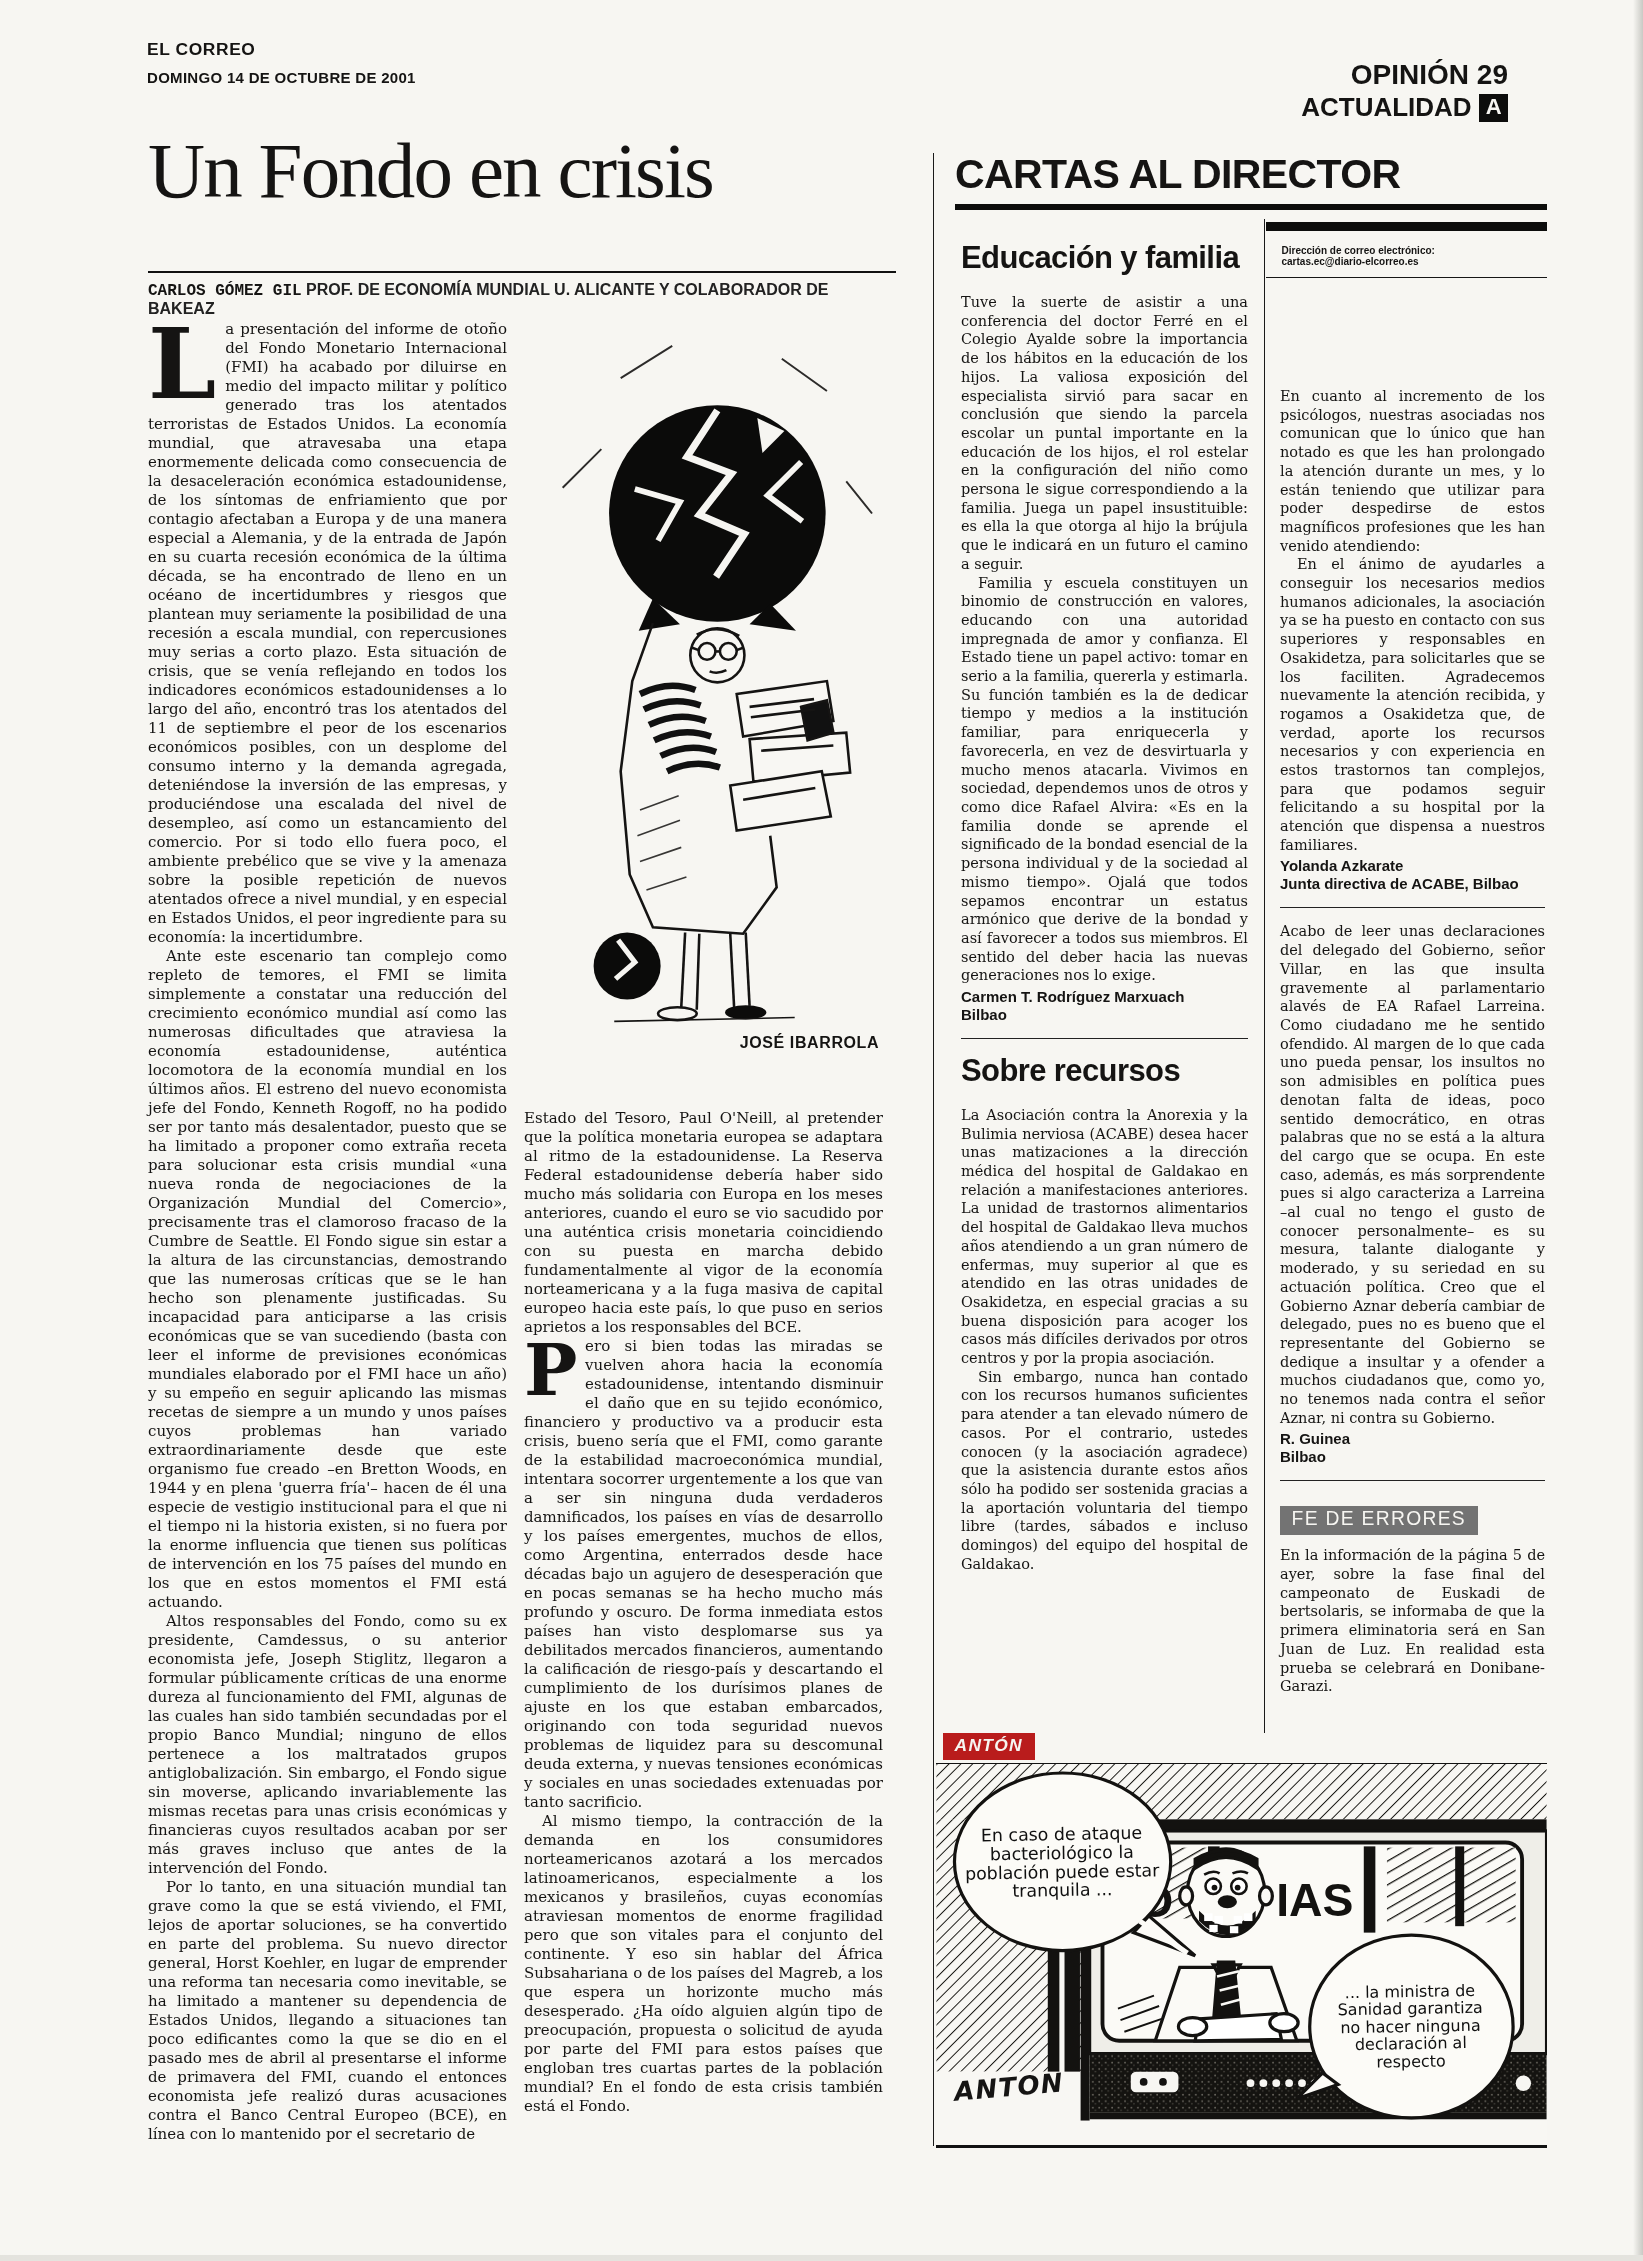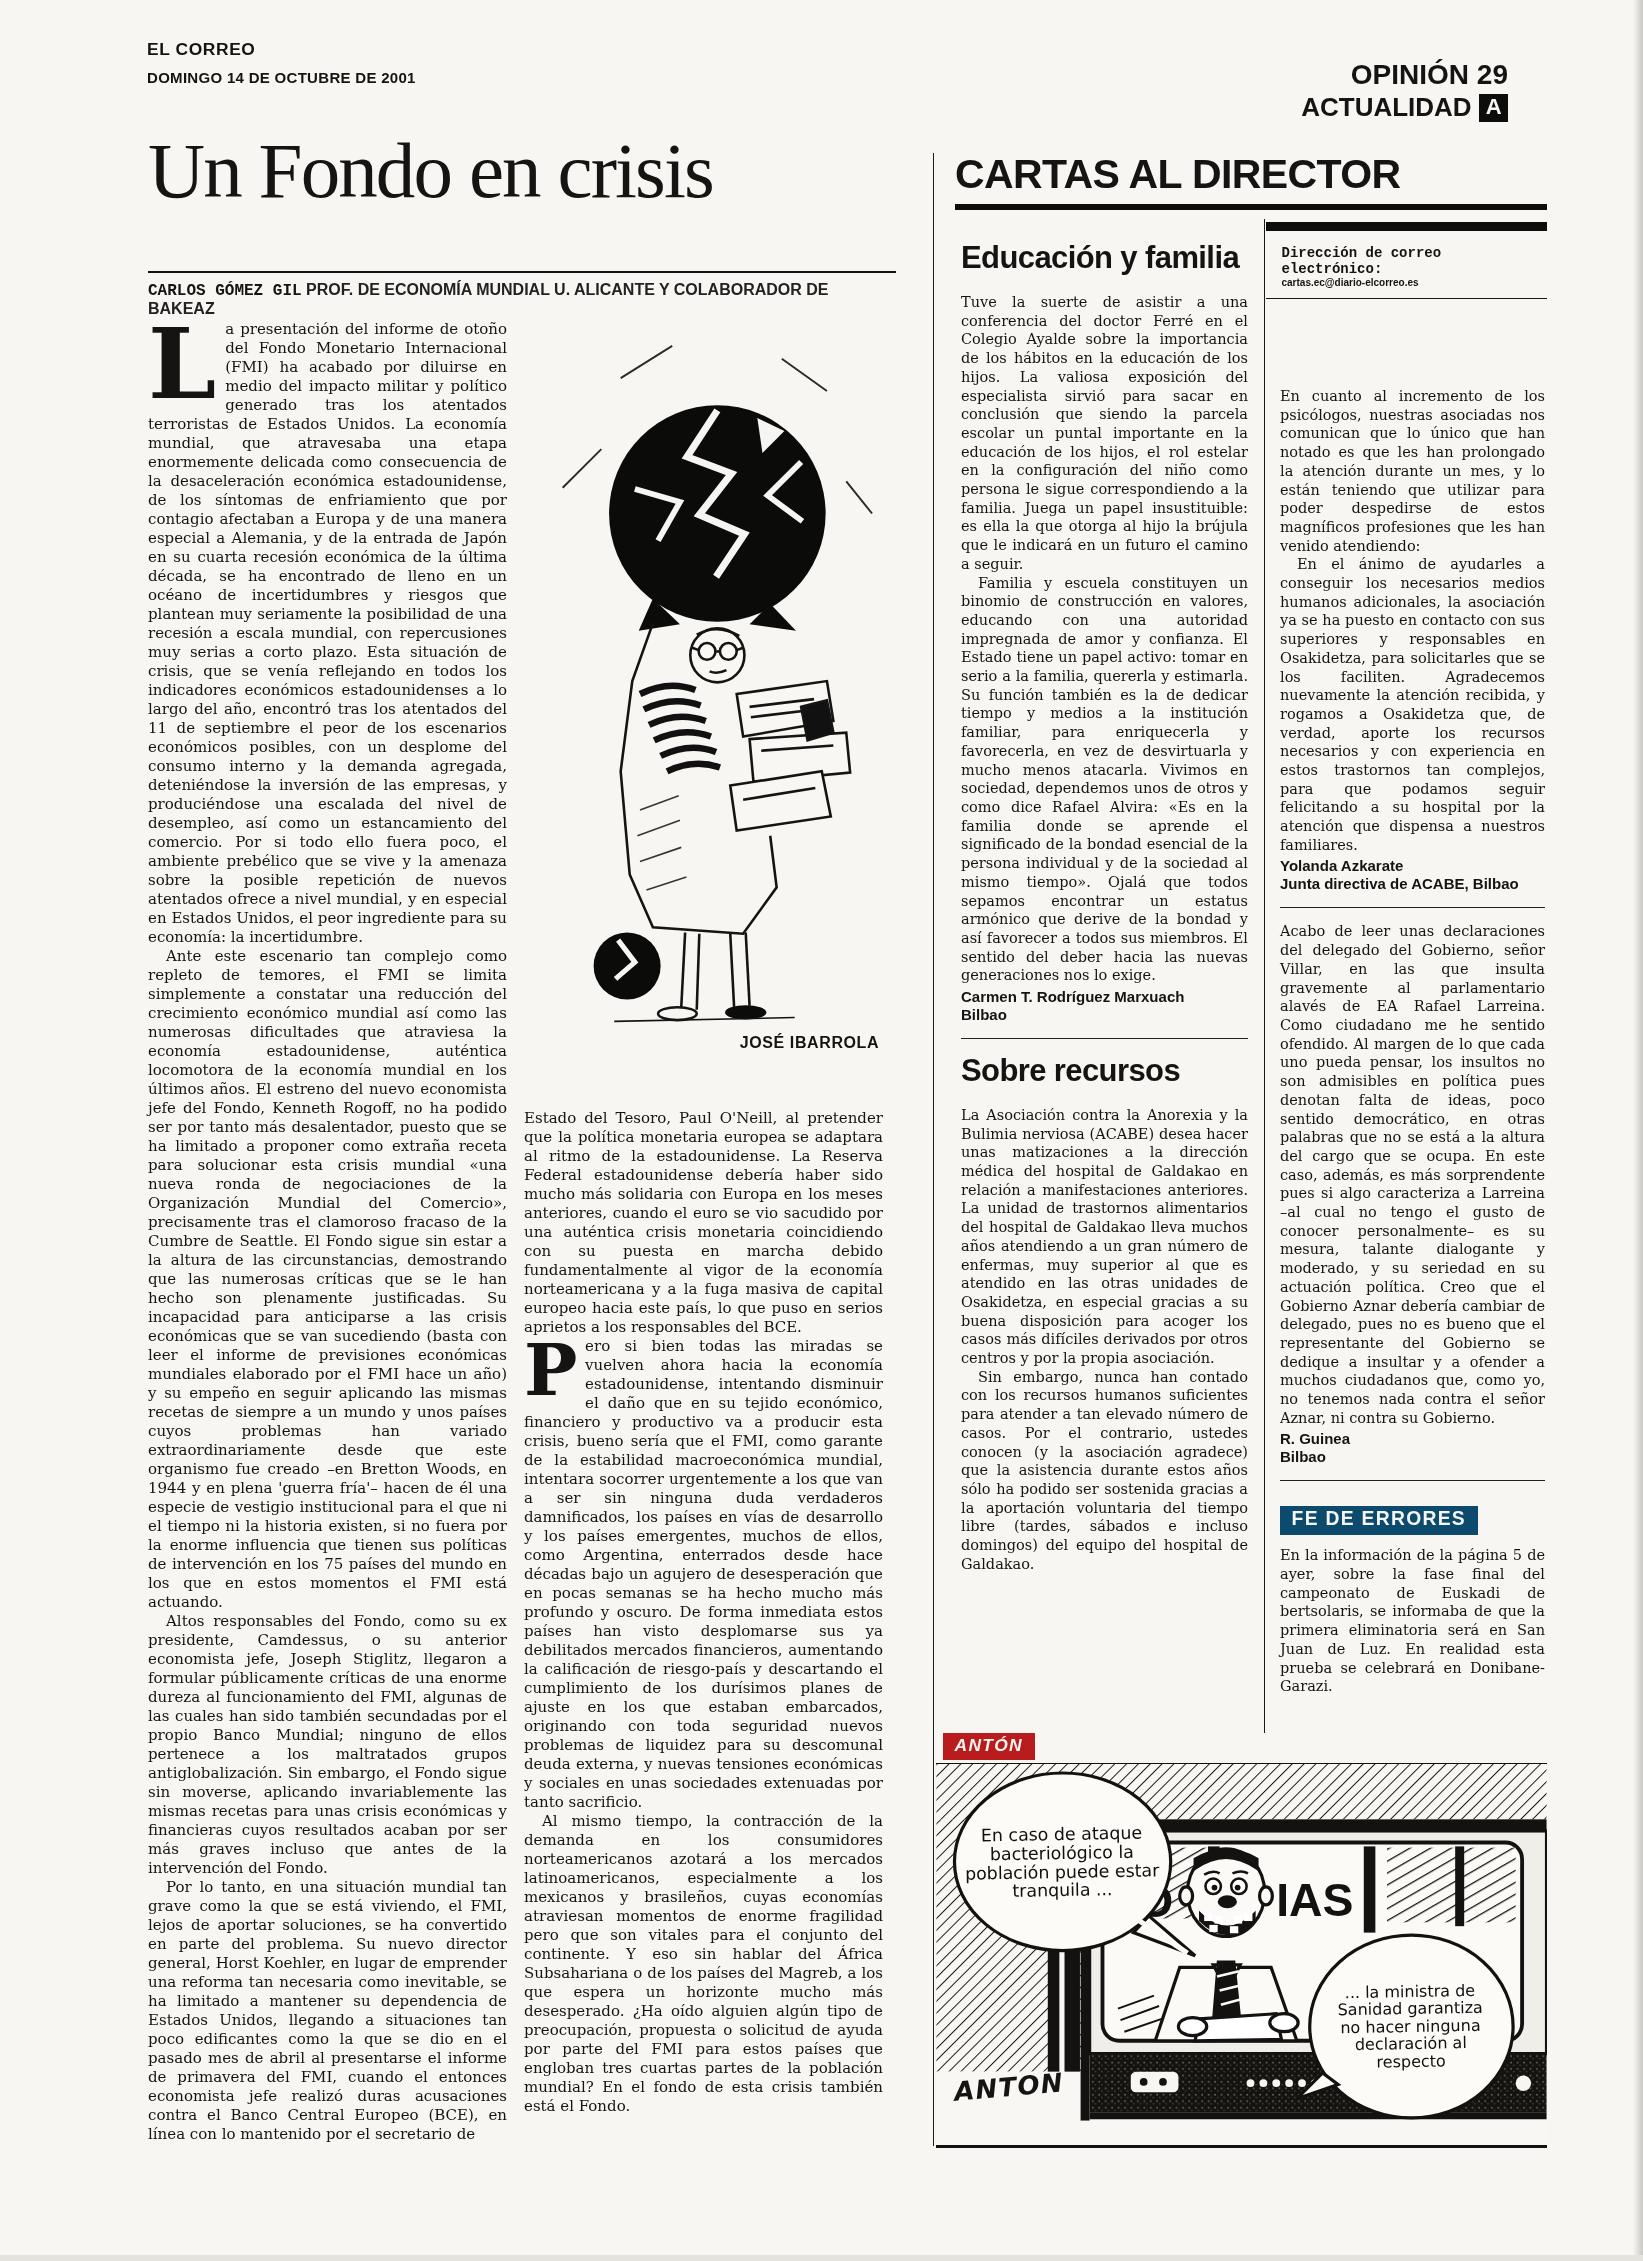--- a/index.html
+++ b/index.html
@@ -59,25 +59,25 @@
     text-align:justify;margin:0;}
   .letter p + p{text-indent:17px;}
   .sig{font-weight:700;font-size:15px;line-height:18px;margin-top:2.6px;}
   .sig .place{font-weight:700;}
   .thin-rule{height:1.3px;background:#222;margin:14px 0;}
 
   .notice-box{left:1266px;top:222px;width:262px;
     border-top:9px solid #0d0d0c;border-bottom:1.9px solid #161616;
     padding:9px 3.9px 10.3px 15.5px;}
   .notice-text{font-weight:700;font-size:14px;line-height:17px;text-align:justify;}
-  .notice-mail-label{font-weight:700;font-size:14px;margin-top:5.2px;font-family:Liberation Mono, monospace;}
+  .notice-mail-label{font-weight:700;font-size:10px;margin-top:5.2px;}
   .notice-mail{font-weight:800;font-size:10px;}
 
-  .fe-bar{display:inline-block;background:#0c4a6e;color:#f7f6f2;
-    font-weight:700;font-size:19.3px;letter-spacing:1.3px;padding:2.6px 11.6px 4.5px;margin:10.3px 0 11.6px;}
+  .fe-bar{display:inline-block;background:#737373;color:#f7f6f2;
+    font-weight:400;font-size:19.3px;letter-spacing:1.3px;padding:2.6px 11.6px 4.5px;margin:10.3px 0 11.6px;}
   .fe-text{font-family:"DejaVu Serif",serif;font-size:14.5px;line-height:18.7px;text-align:justify;}
 
   
   .anton-label{left:943px;top:1733px;background:#b91c1c;color:#f6f5f1;
     font-style:italic;font-weight:800;font-size:17.4px;letter-spacing:1.3px;padding:1.9px 11.6px 3.9px;}
   .cartoon{left:936px;top:1763px;width:611px;height:381px;
     border-top:1.9px solid #111;border-bottom:3.2px solid #111;overflow:hidden;background:#f8f7f3;}
   .cartoon-svg{position:absolute;left:0;top:0;}
   .bubble-text{position:absolute;display:flex;align-items:center;justify-content:center;
     text-align:center;font-family:"DejaVu Sans",sans-serif;color:#101010;}

